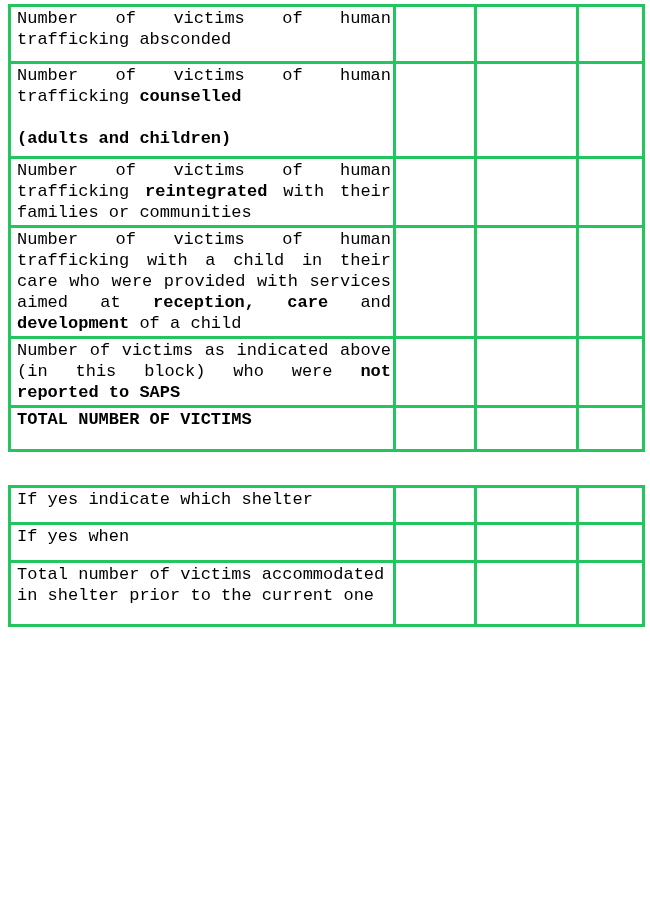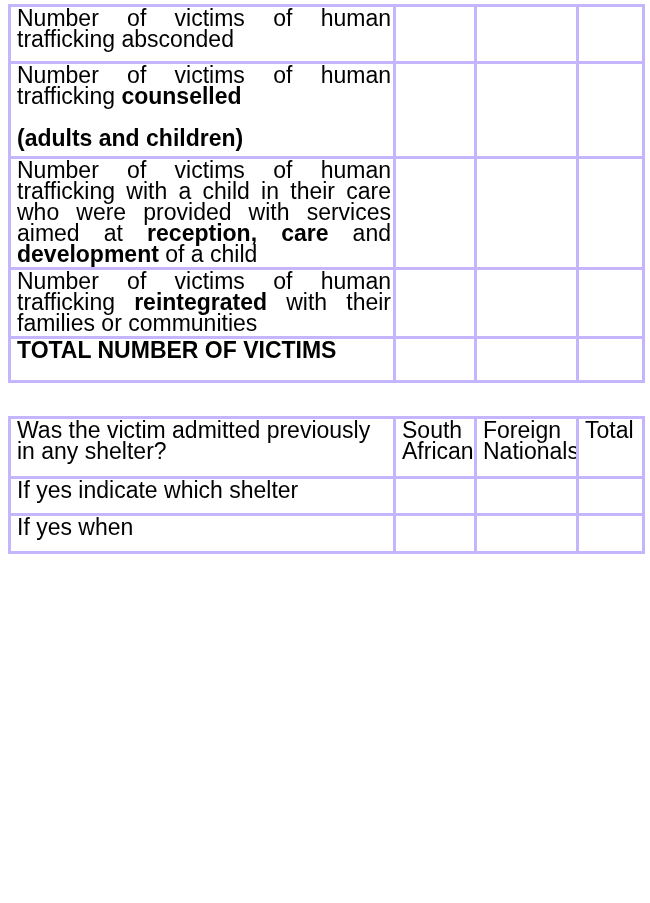--- a/index.html
+++ b/index.html
@@ -11,26 +11,27 @@
     color: #000000;
     overflow: hidden;
   }
   .doc { padding: 4px 0 0 8px; }
   table.form-table {
     border-collapse: collapse;
     table-layout: fixed;
     width: 634px;
   }
   table.form-table td {
-    border: 3px solid #c4b5fd;
+    border: 3px solid #22c55e;
     vertical-align: top;
-    font-size: 23px;
+    font-size: 17px;
     line-height: 21px;
     padding: 1px 2px 2px 6px;
     overflow: hidden;
+    font-family: Liberation Mono, monospace;
   }
   td.lbl  { text-align: justify; padding-right: 3px; }
   td.lbl-left { text-align: left; padding-right: 3px; }
   .b { font-weight: bold; }
   .gap1 { margin-bottom: 33px; }
   .gap2 { margin-bottom: 30px; }
 </style>
 </head>
 <body>
 
@@ -49,28 +50,34 @@
         <td></td>
         <td></td>
         <td></td>
       </tr>
       <tr style="height:95px">
         <td class="lbl"><span>Number of victims of human trafficking </span><span class="b">counselled</span><br><br><span class="b">(adults and children)</span></td>
         <td></td>
         <td></td>
         <td></td>
       </tr>
+      <tr style="height:58px">
+        <td class="lbl"><span>Number of victims of human trafficking </span><span class="b">reintegrated</span><span> with their families or communities</span></td>
+        <td></td>
+        <td></td>
+        <td></td>
+      </tr>
       <tr style="height:106px">
         <td class="lbl"><span>Number of victims of human trafficking with a child in their care who were provided with services aimed at </span><span class="b">reception, care</span><span> and </span><span class="b">development</span><span> of a child</span></td>
         <td></td>
         <td></td>
         <td></td>
       </tr>
-      <tr style="height:58px">
-        <td class="lbl"><span>Number of victims of human trafficking </span><span class="b">reintegrated</span><span> with their families or communities</span></td>
+      <tr style="height:55px">
+        <td class="lbl"><span>Number of victims as indicated above (in this block) who were </span><span class="b">not reported to SAPS</span></td>
         <td></td>
         <td></td>
         <td></td>
       </tr>
       <tr style="height:44px">
         <td class="lbl"><span class="b">TOTAL NUMBER OF VICTIMS</span></td>
         <td></td>
         <td></td>
         <td></td>
       </tr>
@@ -78,34 +85,34 @@
   </table>
 
   <table class="form-table gap2">
     <colgroup>
       <col style="width:385px">
         <col style="width:81px">
         <col style="width:102px">
         <col style="width:66px">
     </colgroup>
     <tbody>
-      <tr style="height:60px">
-        <td class="lbl-left">Was the victim admitted previously in any shelter?</td>
-        <td class="lbl-left">South African</td>
-        <td class="lbl-left">Foreign Nationals</td>
-        <td class="lbl-left">Total</td>
-      </tr>
       <tr style="height:37px">
         <td class="lbl-left">If yes indicate which shelter</td>
         <td></td>
         <td></td>
         <td></td>
       </tr>
       <tr style="height:38px">
         <td class="lbl-left">If yes when</td>
+        <td></td>
+        <td></td>
+        <td></td>
+      </tr>
+      <tr style="height:64px">
+        <td class="lbl-left">Total number of victims accommodated in shelter prior to the current one</td>
         <td></td>
         <td></td>
         <td></td>
       </tr>
     </tbody>
   </table>
 
   <table class="form-table">
     <colgroup>
       <col style="width:385px">

